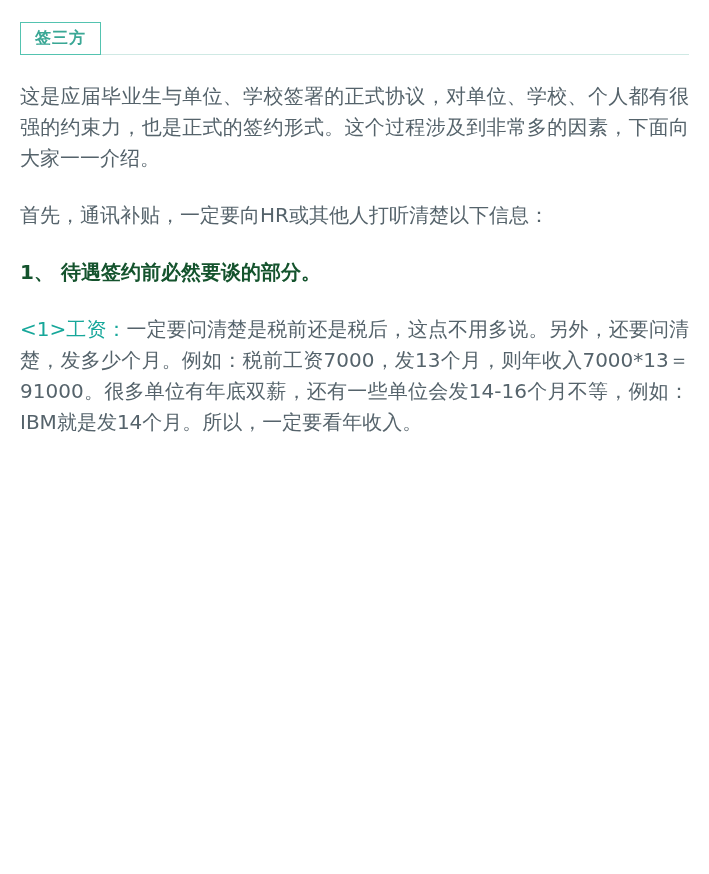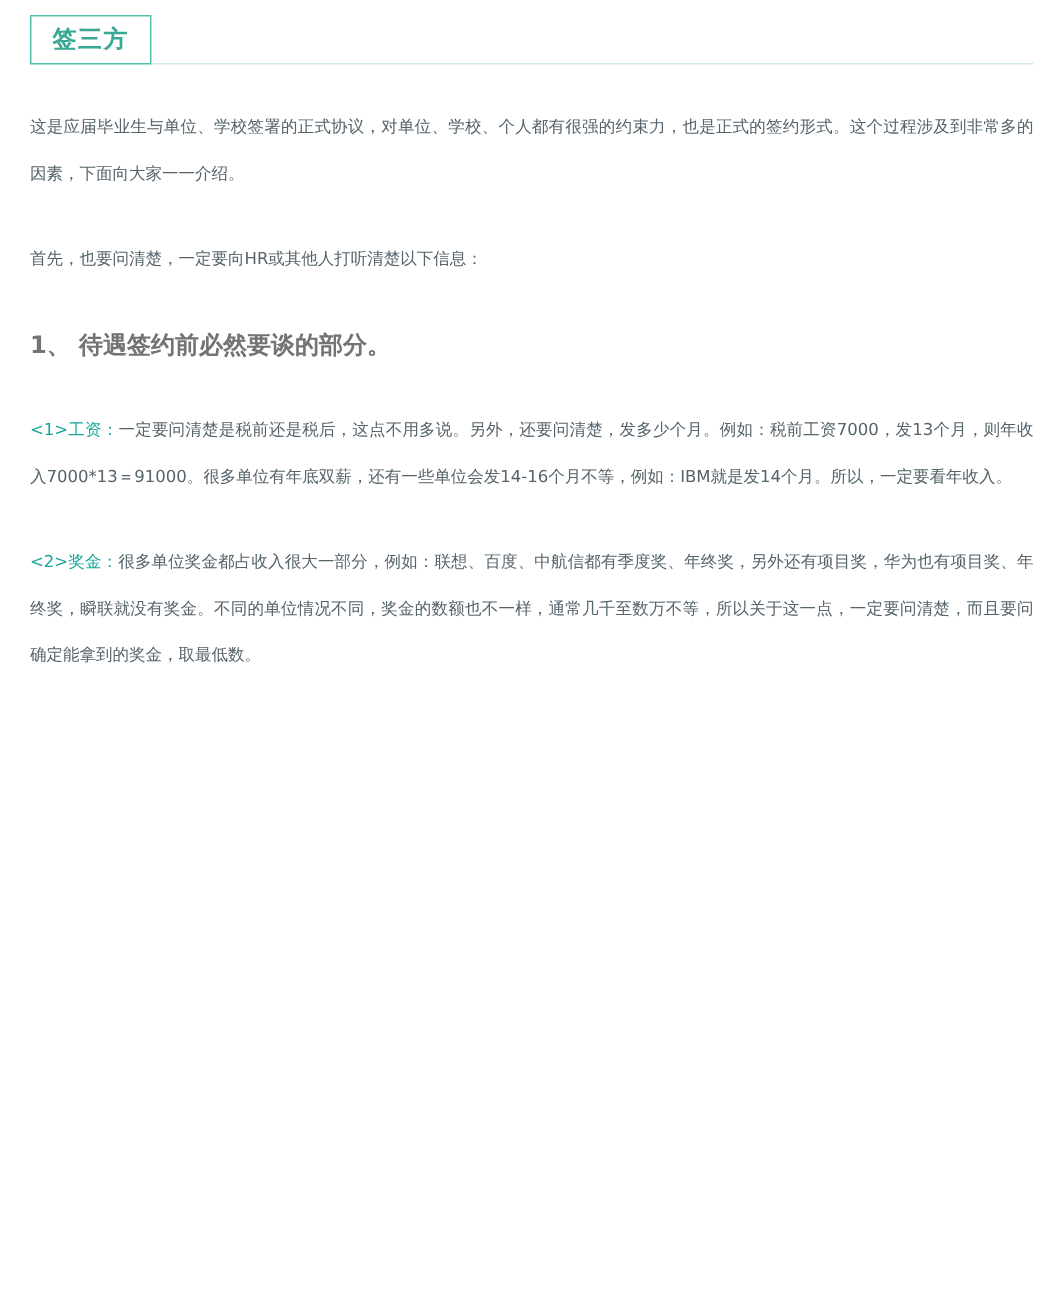--- a/index.html
+++ b/index.html
@@ -18,20 +18,21 @@
     position: relative;
     width: 709px;
     height: 874px;
     box-sizing: border-box;
     padding: 0 20px;
   }
   
   .title-wrap {
     padding-top: 10px;
     padding-left: 0px;
+    margin-top: 12px;
   }
   .title-badge {
     display: inline-block;
     border: 1px solid #53c3b0;
     color: #3aa795;
     font-size: 16px;
     font-weight: bold;
     letter-spacing: 1px;
     padding: 7px 14px 8px 14px;
     line-height: 1;
@@ -42,29 +43,29 @@
     border-bottom: 1px solid #cfe9e4;
     width: 669px;
     height: 0;
   }
   
   .body {
     padding-top: 26px;
   }
   p {
     margin: 0 0 26px 0;
-    font-size: 11px;
+    font-size: 20px;
     line-height: 31px;
     color: #55636b;
     text-align: justify;
   }
   .accent-head {
-    color: #737373;
+    color: #14532d;
     font-weight: bold;
-    font-size: 16px;
+    font-size: 20px;
     line-height: 31px;
     margin: 0 0 26px 0;
   }
   .accent-head .num {
     letter-spacing: 0px;
   }
   .teal-strong {
     color: #17a79a;
     font-weight: bold;
   }
@@ -81,31 +82,28 @@
 
   <div class="title-wrap">
     <span class="title-badge">签三方</span>
   </div>
   <div class="title-rule"></div>
 
   <div class="body">
 
     <p>这是应届毕业生与单位、学校签署的正式协议，对单位、学校、个人都有很强的约束力，也是正式的签约形式。这个过程涉及到非常多的因素，下面向大家一一介绍。</p>
 
-    <p>首先，也要问清楚，一定要向HR或其他人打听清楚以下信息：</p>
+    <p>首先，通讯补贴，一定要向HR或其他人打听清楚以下信息：</p>
 
     <div class="accent-head">
       <span class="num">1、</span>
       <span>待遇签约前必然要谈的部分。</span>
     </div>
 
 
     <p>
       <span class="mono-tag">&lt;1&gt;工资：</span><span>一定要问清楚是税前还是税后，这点不用多说。另外，还要问清楚，发多少个月。例如：税前工资7000，发13个月，则年收入7000*13＝91000。很多单位有年底双薪，还有一些单位会发14-16个月不等，例如：IBM就是发14个月。所以，一定要看年收入。</span>
     </p>
 
-    <p>
-      <span class="mono-tag">&lt;2&gt;奖金：</span><span>很多单位奖金都占收入很大一部分，例如：联想、百度、中航信都有季度奖、年终奖，另外还有项目奖，华为也有项目奖、年终奖，瞬联就没有奖金。不同的单位情况不同，奖金的数额也不一样，通常几千至数万不等，所以关于这一点，一定要问清楚，而且要问确定能拿到的奖金，取最低数。</span>
-    </p>
 
 
   </div>
 </div>
 
 </body></html>

